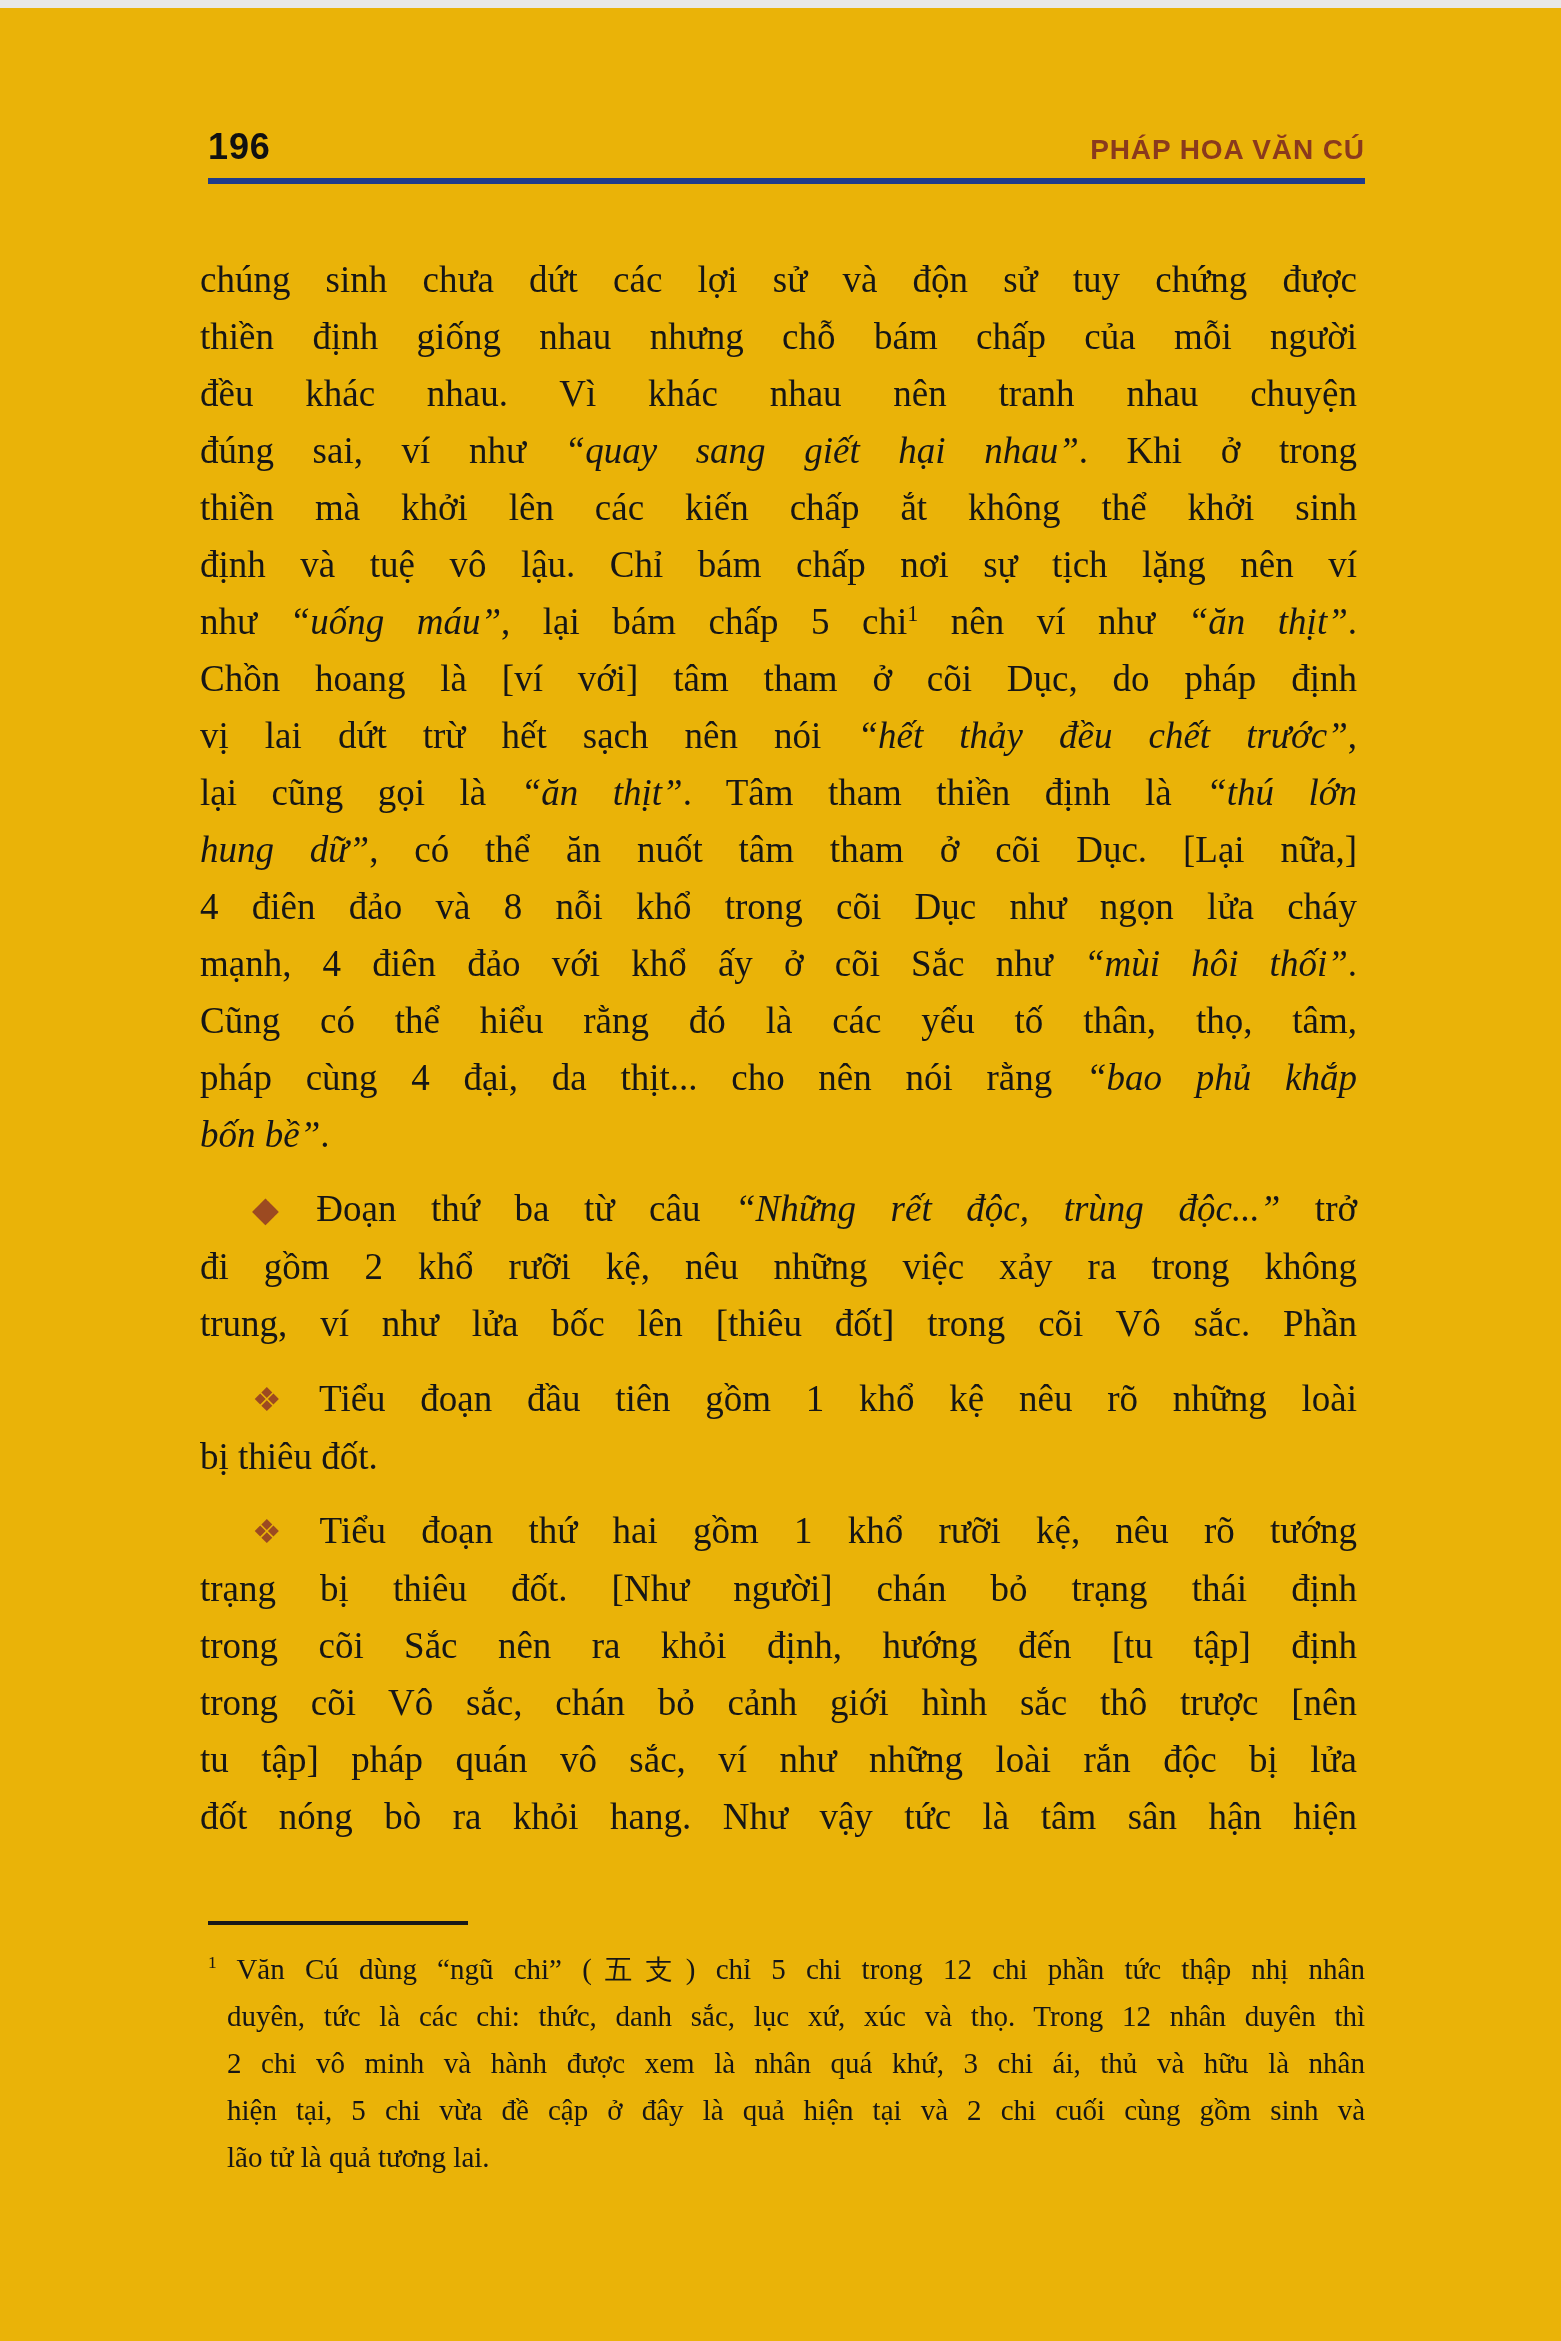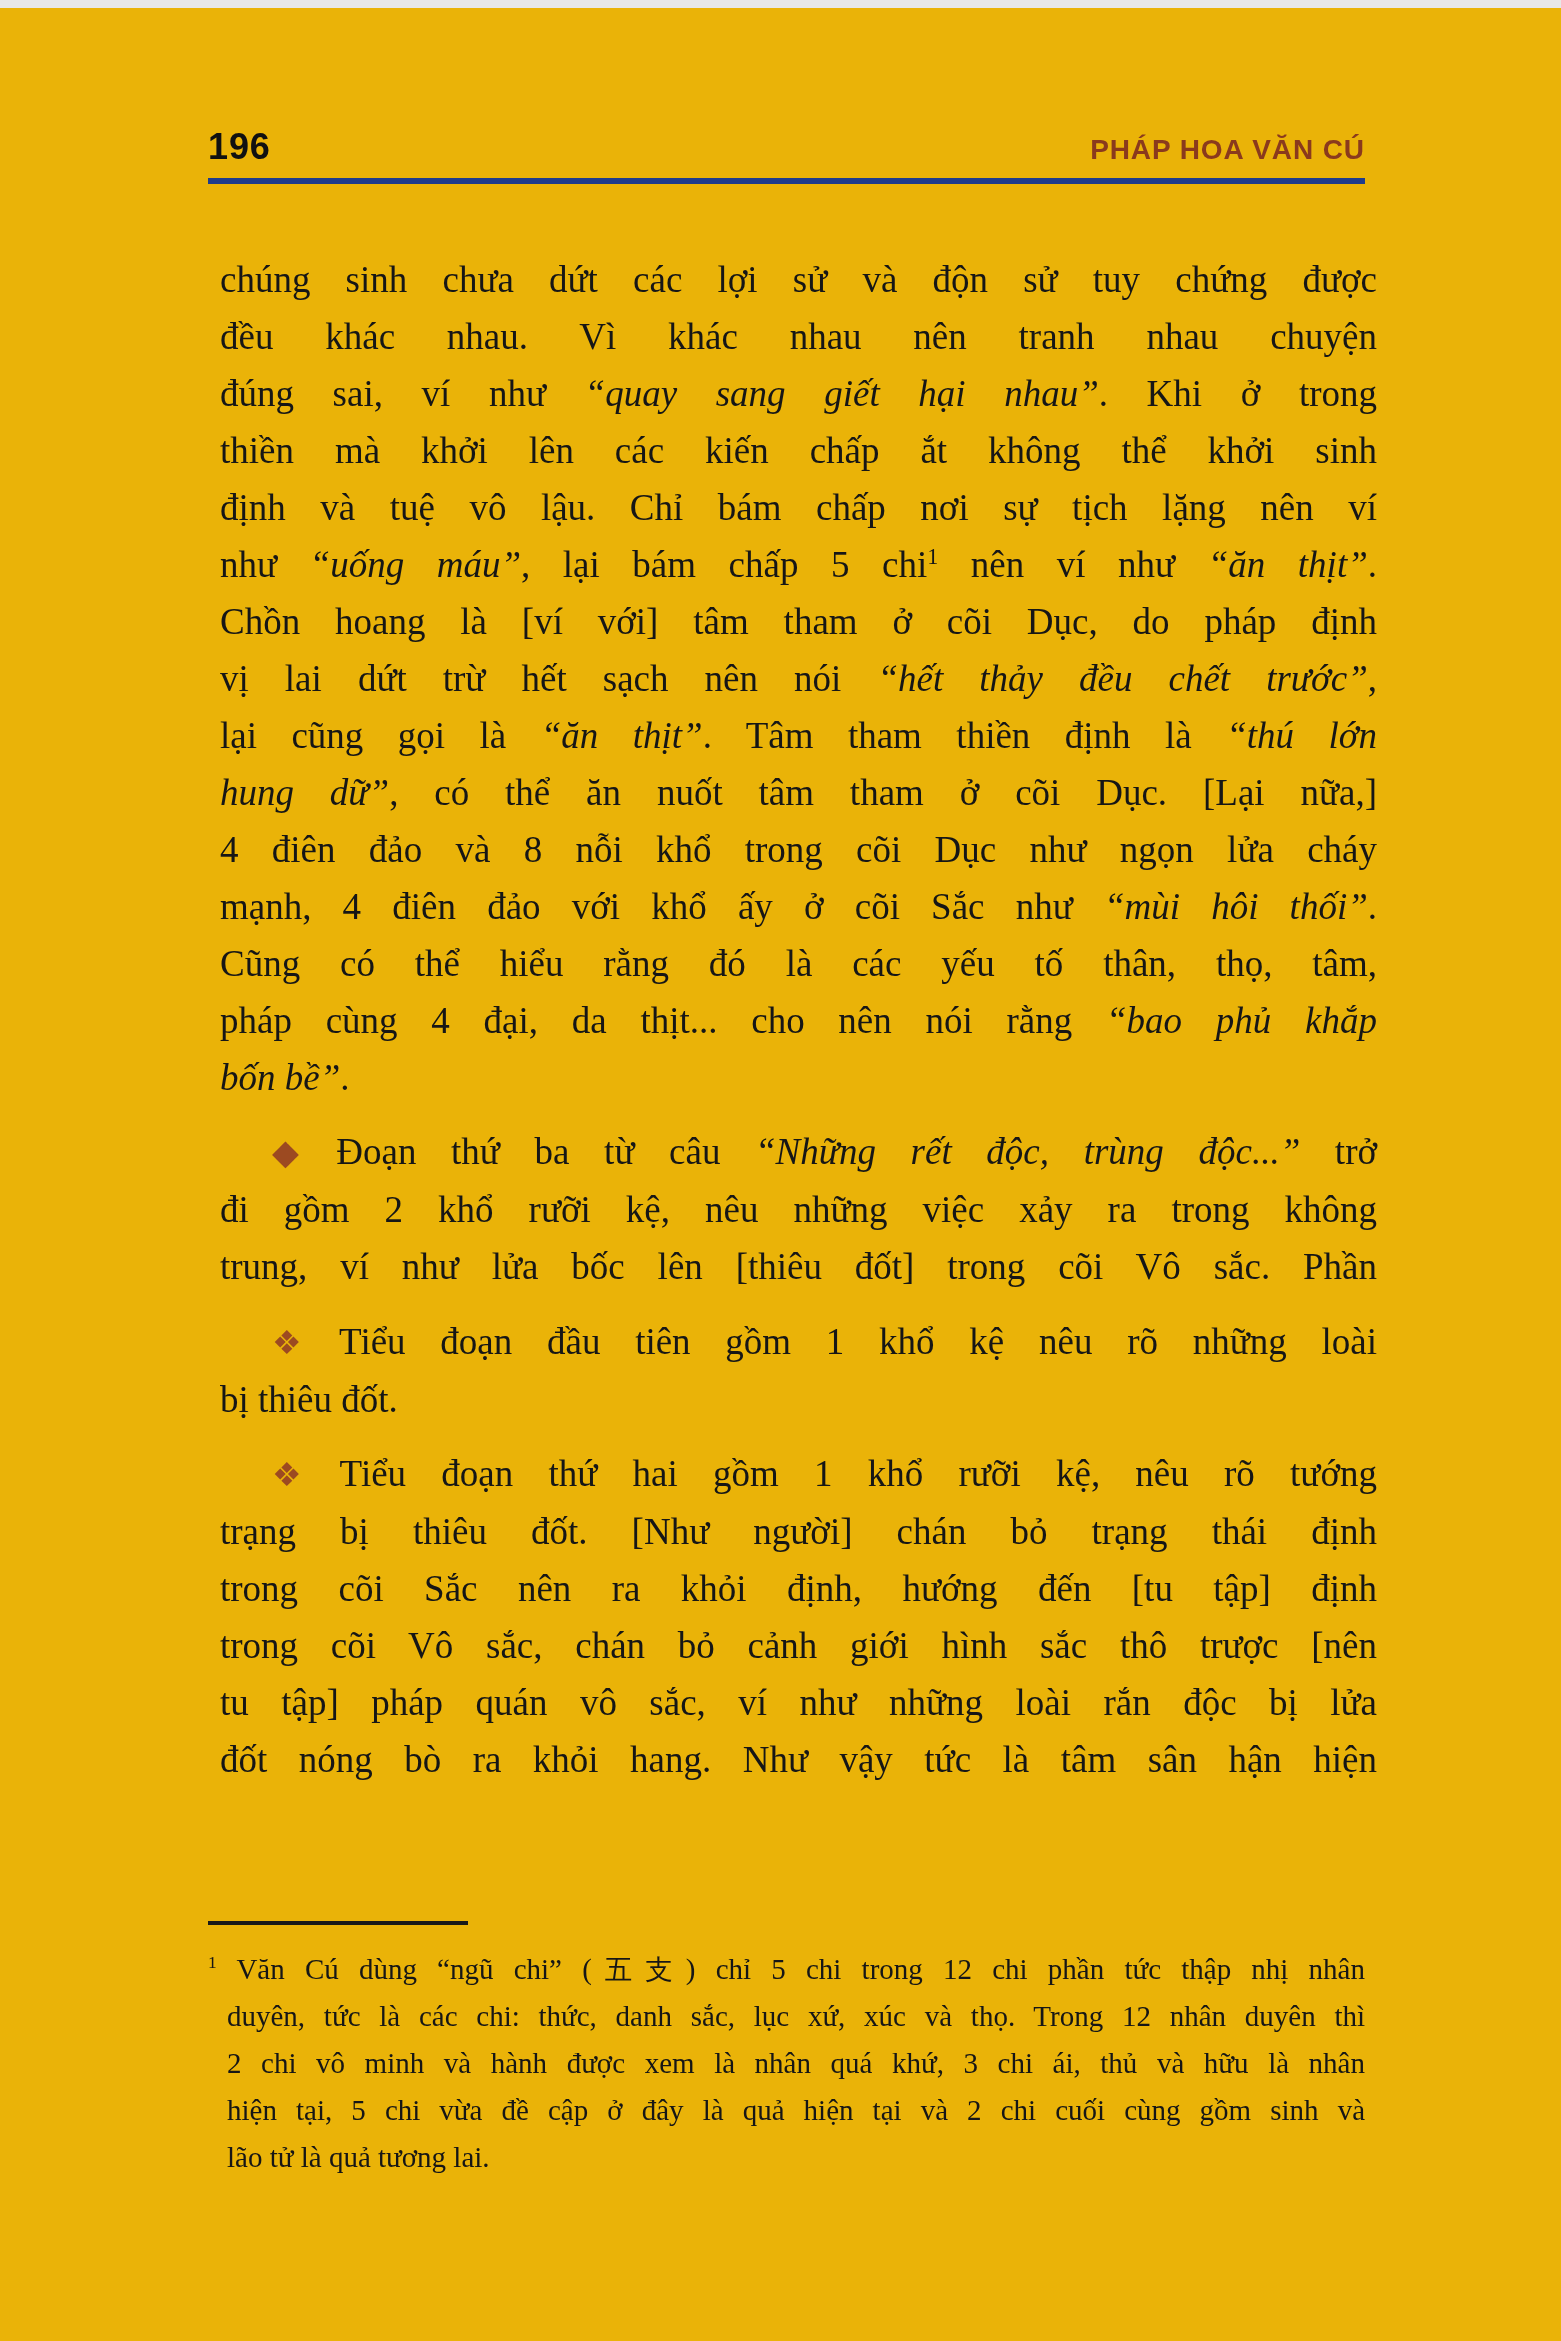--- a/index.html
+++ b/index.html
@@ -17,21 +17,21 @@
     font-family:"Liberation Sans","DejaVu Sans",sans-serif;
     font-weight:bold;
   }
   .page-number { font-size:36px; color:#111111; letter-spacing:0.9px; }
   .running-title { font-size:28px; color:var(--title_brown,#8a3a1d); letter-spacing:0.9px; }
   .header-rule {
     position:absolute; left:208px; top:170px; width:1157px; height:6px;
     background:var(--rule_blue,#1f3c8c);
   }
   .body-text {
-    position:absolute; left:220px; top:243px; width:1157px;
+    position:absolute; left:200px; top:243px; width:1157px;
     font-size:37px; line-height:57px; color:var(--text_black,#161616);
   }
   .para.gap { margin-top:17.3px; }
   .line.j   { text-align:justify; text-align-last:justify; }
   .line.last{ text-align:center; text-align-last:left; }
   .bullet-first { padding-left:52px; }
   .bullet {
     font-family:"DejaVu Sans",sans-serif;
     color:var(--bullet_brown,#9c4a21);
     margin-right:12px; font-style:normal;
@@ -58,20 +58,21 @@
 <div class="page">
   <div class="header-row">
     <span class="page-number">196</span>
     <span class="running-title">PHÁP HOA VĂN CÚ</span>
   </div>
   <div class="header-rule"></div>
 
   <div class="body-text" id="body-paragraphs">
       <div class="para">
         <div class="line j"><span>chúng sinh chưa dứt các lợi sử và độn sử tuy chứng được</span></div>
+        <div class="line j"><span>thiền định giống nhau nhưng chỗ bám chấp của mỗi người</span></div>
         <div class="line j"><span>đều khác nhau. Vì khác nhau nên tranh nhau chuyện</span></div>
         <div class="line j"><span>đúng sai, ví như </span><span class="it">“quay sang giết hại nhau”</span><span>. Khi ở trong</span></div>
         <div class="line j"><span>thiền mà khởi lên các kiến chấp ắt không thể khởi sinh</span></div>
         <div class="line j"><span>định và tuệ vô lậu. Chỉ bám chấp nơi sự tịch lặng nên ví</span></div>
         <div class="line j"><span>như </span><span class="it">“uống máu”</span><span>, lại bám chấp 5 chi</span><span class="sup">1</span><span> nên ví như </span><span class="it">“ăn thịt”</span><span>.</span></div>
         <div class="line j"><span>Chồn hoang là [ví với] tâm tham ở cõi Dục, do pháp định</span></div>
         <div class="line j"><span>vị lai dứt trừ hết sạch nên nói </span><span class="it">“hết thảy đều chết trước”</span><span>,</span></div>
         <div class="line j"><span>lại cũng gọi là </span><span class="it">“ăn thịt”</span><span>. Tâm tham thiền định là </span><span class="it">“thú lớn</span></div>
         <div class="line j"><span class="it">hung dữ”</span><span>, có thể ăn nuốt tâm tham ở cõi Dục. [Lại nữa,]</span></div>
         <div class="line j"><span>4 điên đảo và 8 nỗi khổ trong cõi Dục như ngọn lửa cháy</span></div>

